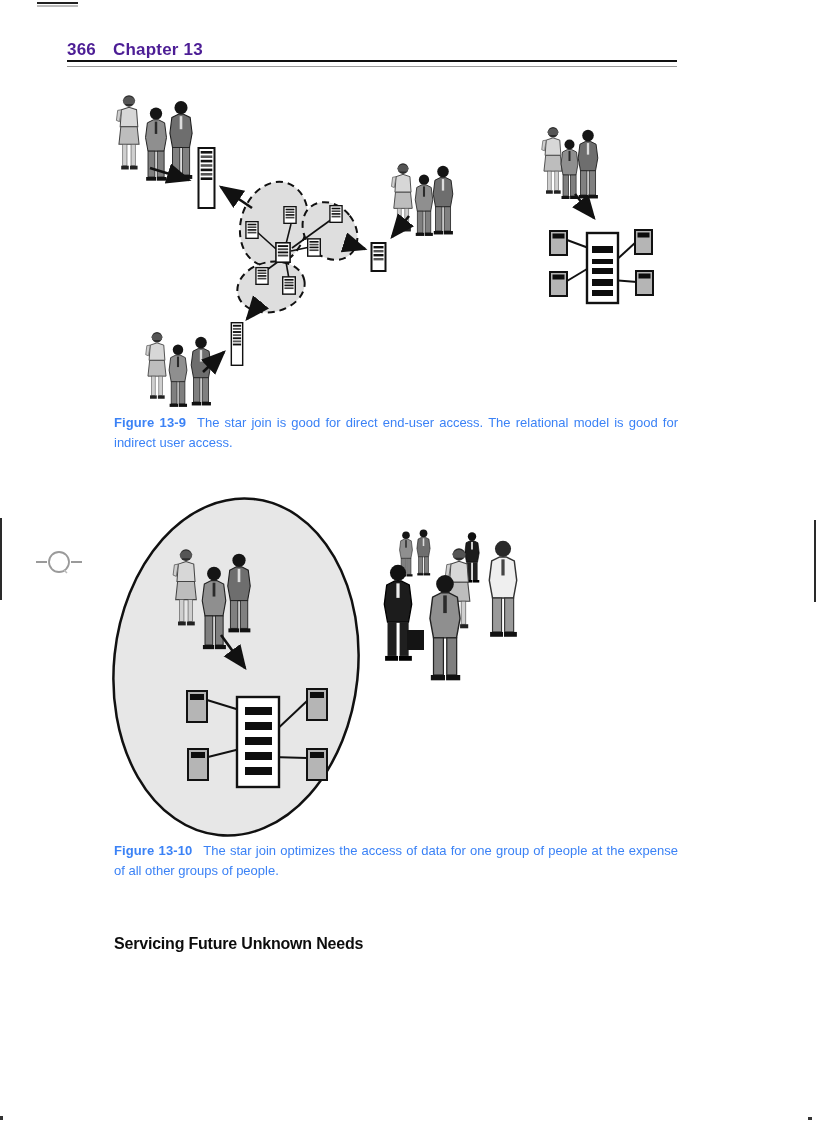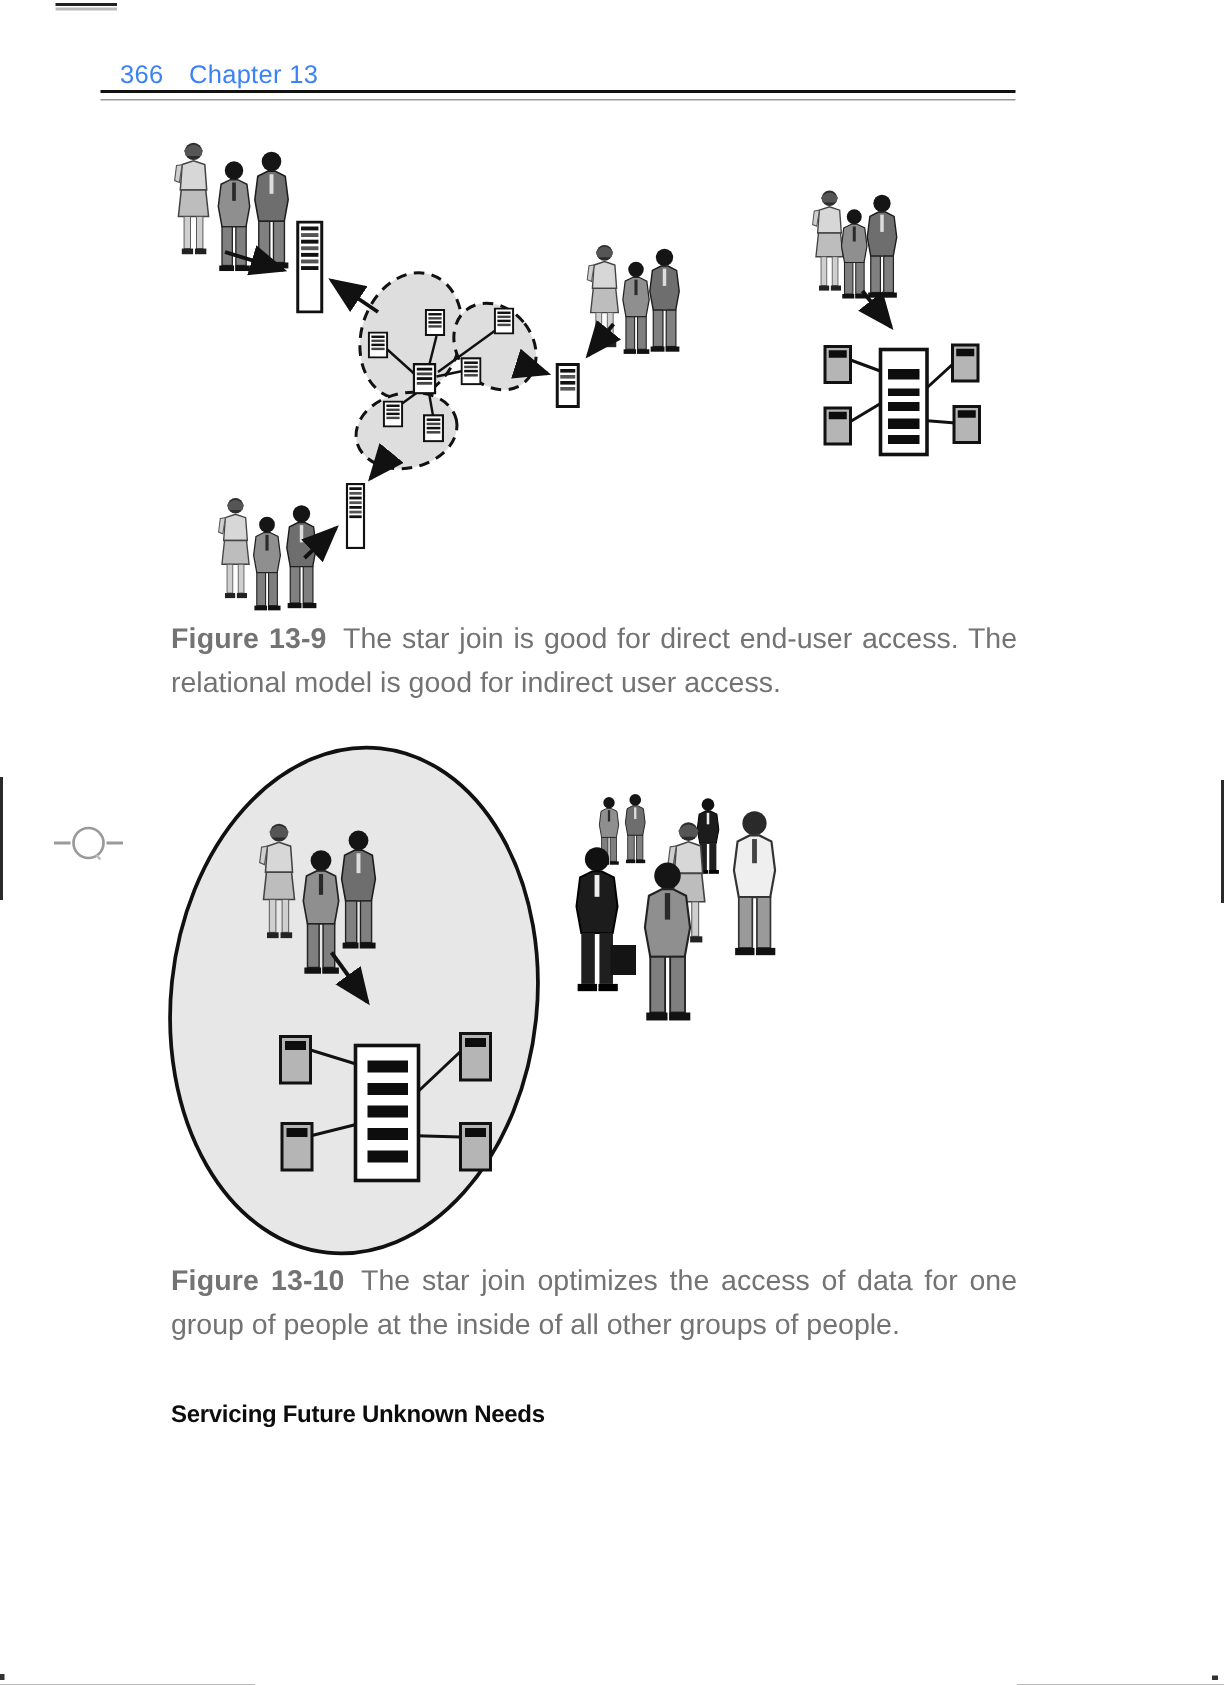--- a/index.html
+++ b/index.html
@@ -1,24 +1,24 @@
 <!DOCTYPE html>
 <html><head>
 <meta charset="utf-8">
 <style>
   html,body{margin:0;padding:0;background:#888;}
   .page{position:relative;width:816px;height:1123px;background:#ffffff;overflow:hidden;
         font-family:"Liberation Sans",sans-serif;color:#141414;}
   .abs{position:absolute;}
   
-  .running-head{top:40px;left:80px;font-size:17px;font-weight:normal;letter-spacing:.2px;color:#3b82f6;}
+  .running-head{top:40px;left:67px;font-size:17px;font-weight:bold;letter-spacing:.2px;color:#4c1d95;}
   .running-head .pgnum{margin-right:17px;}
   .head-rule{top:60px;left:67px;width:610px;height:4px;border-top:2.5px solid #111;border-bottom:1px solid #999;}
   
-  .caption{left:114px;width:564px;font-size:19px;line-height:1.5;text-align:justify;color:#737373;}
+  .caption{left:114px;width:564px;font-size:13px;line-height:1.5;text-align:justify;color:#3b82f6;}
   .caption b{margin-right:11px;letter-spacing:.1px;}
   .cap1{top:413px;}
   .cap2{top:841px;}
   
   .sec-head{top:935px;left:114px;font-size:16px;font-weight:bold;letter-spacing:-.2px;color:#0d0d0d;}
   .body-par{top:977px;left:112px;width:566px;font-family:"Liberation Serif",serif;
             font-size:17px;line-height:1.45;text-align:justify;color:#151515;}
   
   .crop-line1{top:2px;left:37px;width:41px;height:2px;background:#222;}
   .crop-line2{top:5px;left:37px;width:41px;height:2px;background:#bbb;}
@@ -276,18 +276,18 @@
       <use href="#p-man-black" x="461" y="527" width="22" height="62"></use>
       <use href="#p-woman" x="441" y="547" width="36" height="84"></use>
       <use href="#p-man-white" x="482" y="540" width="42" height="100"></use>
       <use href="#p-man-black" x="377" y="564" width="42" height="100"></use>
       <rect x="407" y="630" width="17" height="20" fill="#141414"></rect>
       <use href="#p-man1" x="422" y="572" width="46" height="114"></use>
     </g>
   </svg>
 
   <div class="abs caption cap2">
-    <b>Figure 13-10</b><span>The star join optimizes the access of data for one group of people at the inside of all other groups of people.</span>
+    <b>Figure 13-10</b><span>The star join optimizes the access of data for one group of people at the expense of all other groups of people.</span>
   </div>
 
   <div class="abs sec-head">Servicing Future Unknown Needs</div>
 
 </div>
 
 </body></html>

